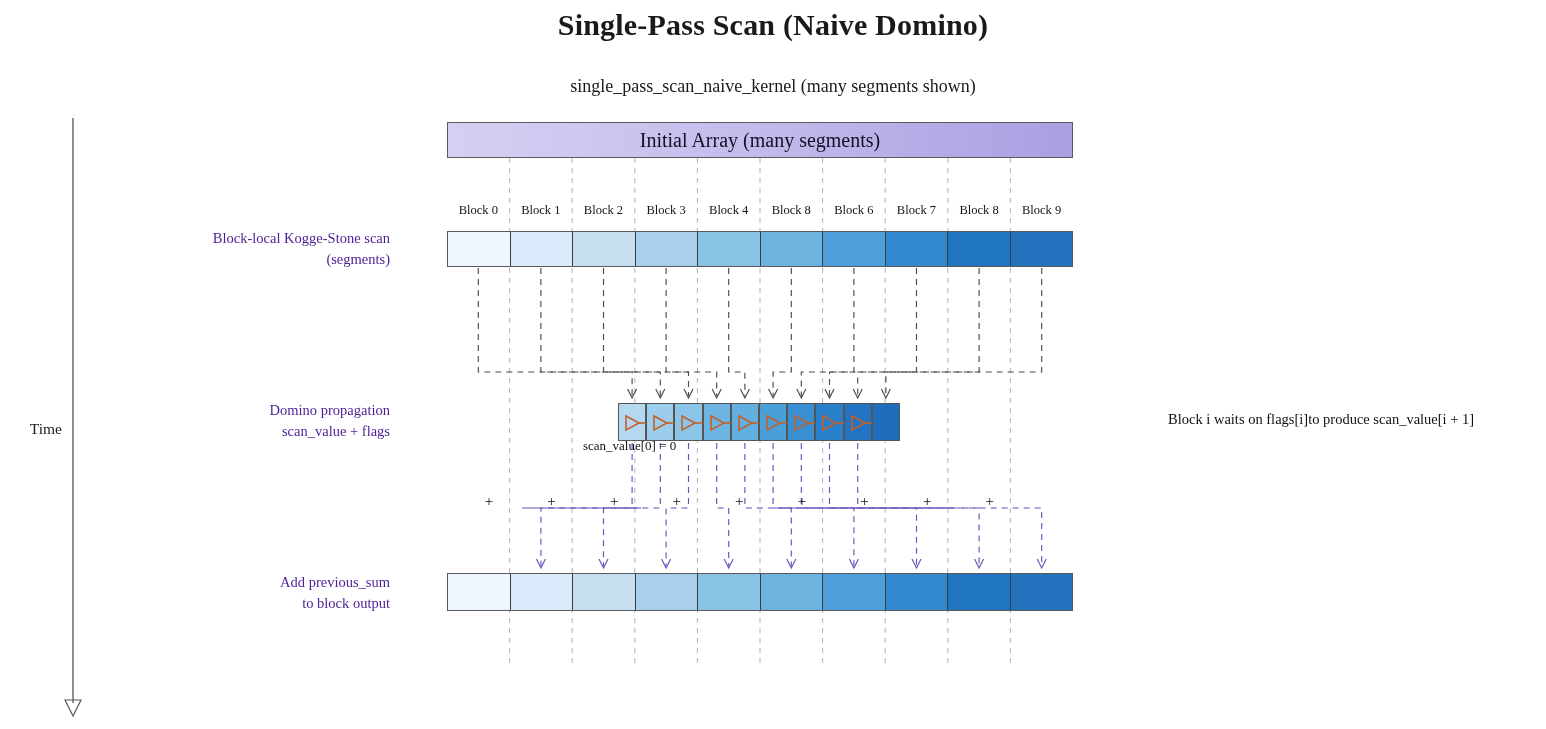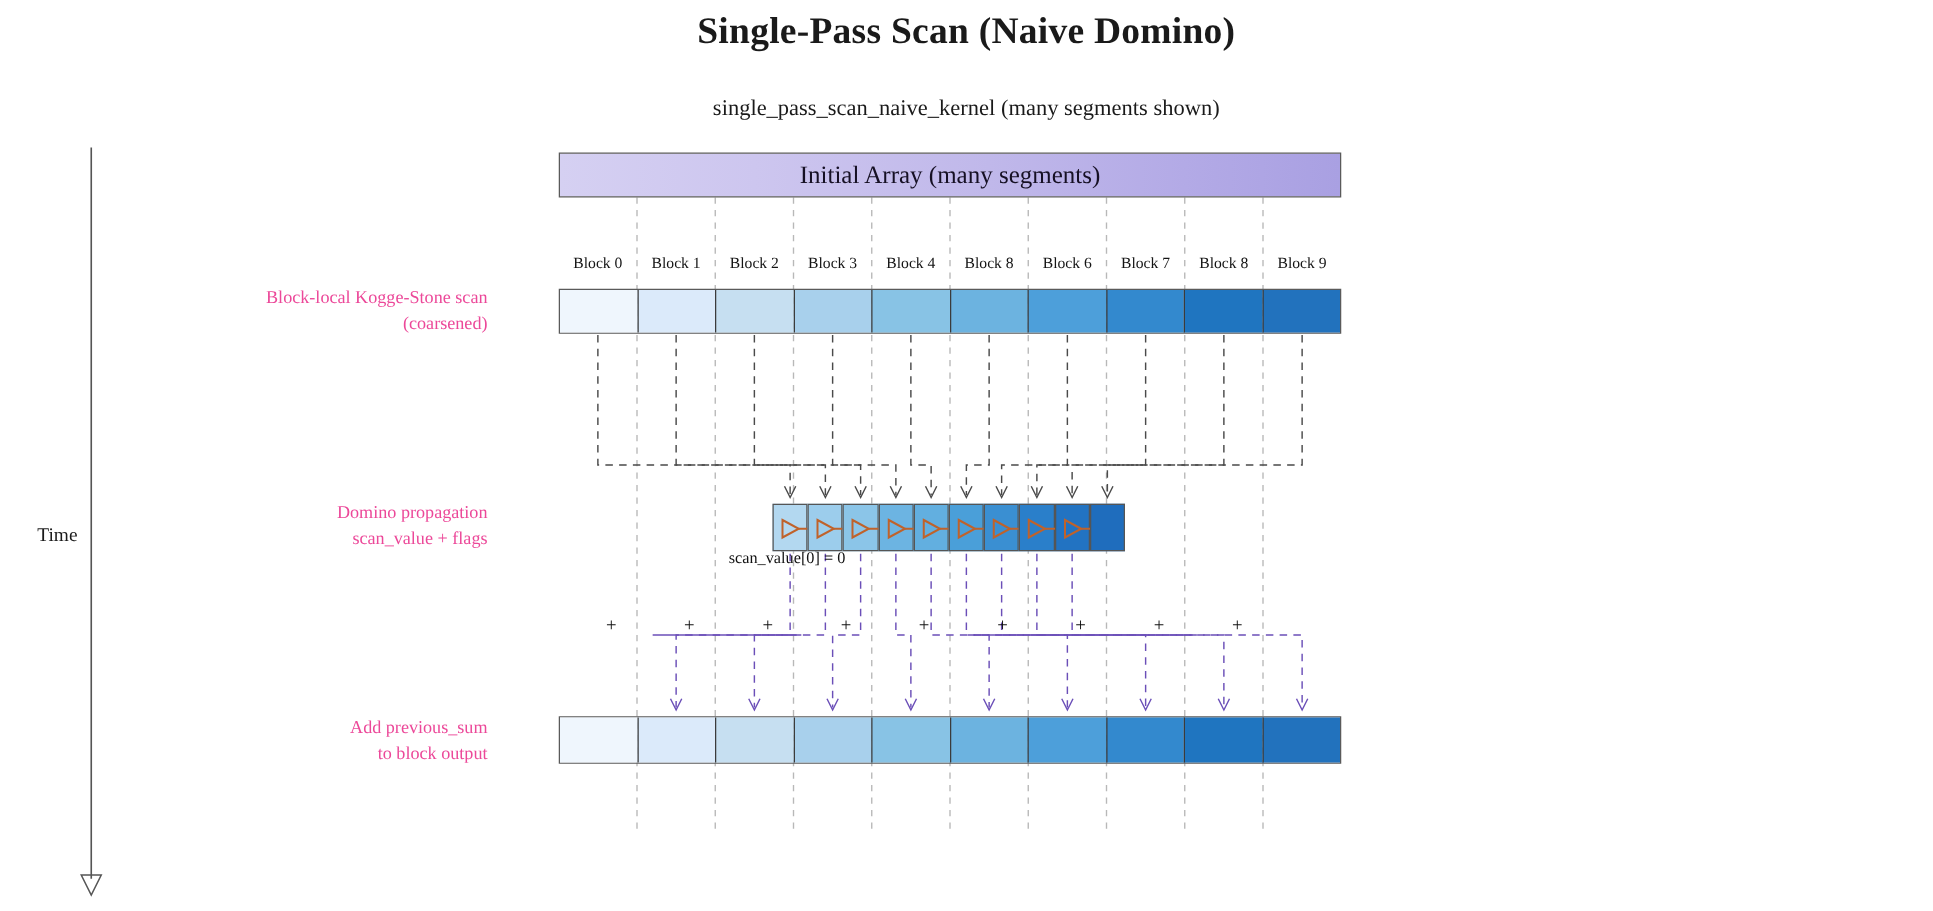--- a/index.html
+++ b/index.html
@@ -31,21 +31,21 @@
   #block-labels .blk{flex:1 1 0;text-align:center;font-size:12.5px;color:#141414;}
 
   
   #domino-row{position:absolute;left:618px;top:403px;width:282px;height:38px;display:flex;}
   .dom{position:relative;flex:1 1 0;height:38px;box-sizing:border-box;border:1.6px solid #555;}
   .dom svg{position:absolute;left:0;top:0;overflow:visible;}
   #scan-zero{position:absolute;left:583px;top:438px;font-size:13px;color:#111;white-space:nowrap;}
   #right-note{position:absolute;left:1168px;top:411px;font-size:14.5px;color:#111;white-space:nowrap;}
 
   
-  .caption{position:absolute;text-align:right;font-size:14.5px;line-height:1.42;color:#ec4899;}
+  .caption{position:absolute;text-align:right;font-size:14.5px;line-height:1.42;color:#4c1d95;}
   #cap-kogge{left:100px;top:228px;width:290px;text-align:right;}
   #cap-kogge .l{display:block;text-align:right;}
   #cap-domino{left:100px;top:400px;width:290px;}
   #cap-add{left:100px;top:572px;width:290px;}
   #time-label{position:absolute;left:6px;top:420px;width:56px;text-align:right;font-size:15.5px;}
 
   
   #plus-row{position:absolute;left:447px;top:493px;width:626px;height:16px;}
   #plus-row .plus{position:absolute;top:0;font-size:15px;line-height:16px;color:#0d0d0d;transform:translateX(-50%);}
 
@@ -196,20 +196,21 @@
         <svg width="40" height="38">
           <path d="M7 12 L20 19 L7 26 Z" fill="none" stroke="#c0622a" stroke-width="1.6"></path>
           <line x1="20" y1="19" x2="30" y2="19" stroke="#c0622a" stroke-width="1.6"></line>
         </svg>
       </div>
       <div class="dom" style="background: rgb(31, 109, 189);">
         <svg width="28" height="38"></svg>
       </div>
     </div>
   <div id="scan-zero">scan_value[0] = 0</div>
+  <div id="right-note">Block i waits on flags[i]to produce scan_value[i + 1]</div>
 
   <div id="plus-row">
       <span class="plus" style="left: 41.942px;">+</span>
       <span class="plus" style="left: 104.542px;">+</span>
       <span class="plus" style="left: 167.142px;">+</span>
       <span class="plus" style="left: 229.742px;">+</span>
       <span class="plus" style="left: 292.342px;">+</span>
       <span class="plus" style="left: 354.942px;">+</span>
       <span class="plus" style="left: 417.542px;">+</span>
       <span class="plus" style="left: 480.142px;">+</span>
@@ -225,21 +226,21 @@
       <div class="seg" style="background: rgb(108, 179, 224);"></div>
       <div class="seg" style="background: rgb(77, 159, 218);"></div>
       <div class="seg" style="background: rgb(51, 137, 206);"></div>
       <div class="seg" style="background: rgb(31, 117, 192);"></div>
       <div class="seg" style="background: rgb(34, 114, 189);"></div>
     </div>
 
 
   <div class="caption" id="cap-kogge">
     <span class="l">Block-local Kogge-Stone scan</span>
-    <span class="l">(coarsened)</span>
+    <span class="l">(segments)</span>
   </div>
   <div class="caption" id="cap-domino">
     <span class="l">Domino propagation</span><br>
     <span class="l">scan_value + flags</span>
   </div>
   <div class="caption" id="cap-add">
     <span class="l">Add previous_sum</span><br>
     <span class="l">to block output</span>
   </div>
   <div id="time-label">Time</div>

